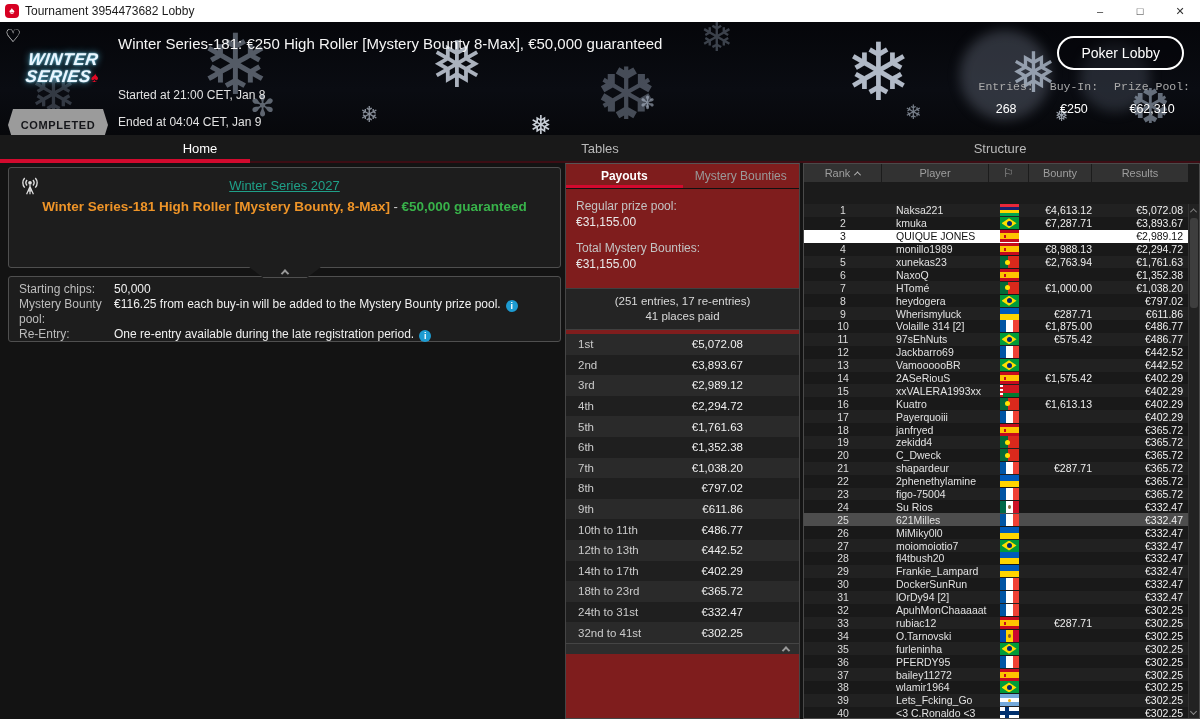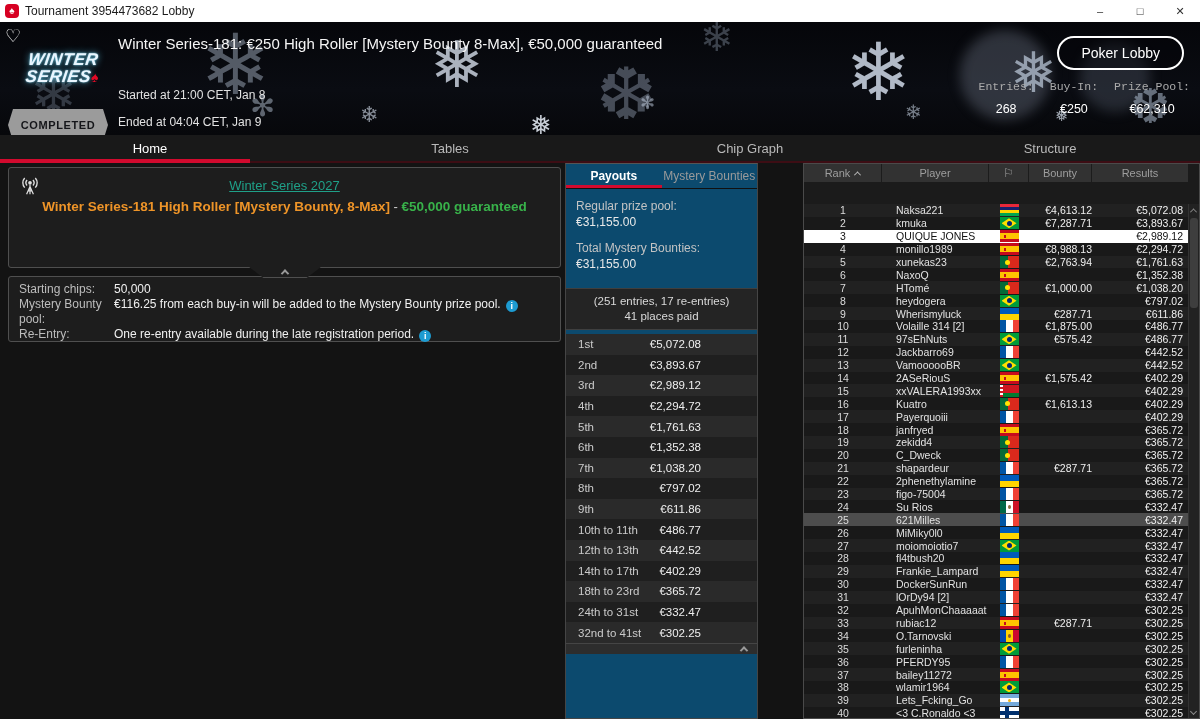--- a/index.html
+++ b/index.html
@@ -78,22 +78,22 @@
   .detail-row { display:flex; font-size:12px; line-height:15px; }
   .detail-row .dl { width:95px; flex:none; color:#bdbdbd; }
   .detail-row .dv { color:#f0f0f0; }
   .info-icon { display:inline-block; width:12px; height:12px; margin-left:5px;
             background:#1d9bd1; border-radius:50%; color:#fff; font-size:9px;
             line-height:12px; text-align:center; font-weight:bold; cursor:pointer;
             vertical-align:-1px; }
   .info-icon::before { content:"i"; }
 
   
-  .payouts-panel { position:absolute; left:565px; top:0; width:193px; height:556px;
-            background:#0c4a6e; border:1px solid #454545; border-top-color:#555; }
+  .payouts-panel { position:absolute; left:565px; top:0; width:235px; height:556px;
+            background:#7f1d1d; border:1px solid #454545; border-top-color:#555; }
   .pay-tabs { display:flex; height:25px; border-bottom:1px solid #111; }
   .pay-tab { flex:1; position:relative; display:flex; align-items:center; justify-content:center;
              font-size:12px; color:#9a9a9a; cursor:pointer; }
   .pay-tab.active { color:#fff; font-weight:bold; }
   .pay-tab.active::after { content:""; position:absolute; left:0; bottom:0; width:100%;
              height:3px; background:#d20a2e; }
   .pools { padding:9px 10px 4px 10px; }
   .pool { margin-bottom:10px; font-size:12px; line-height:16px; }
   .pool .pl-label { color:#c3c3c3; }
   .pool .pl-value { color:#e9e9e9; }
@@ -236,21 +236,20 @@
     <div class="stat">
       <span class="lbl">Prize Pool:</span>
       <span class="val">€62,310</span>
     </div>
   </div>
 </div>
 
 <div class="tabbar">
   <div class="main-tab active">Home</div>
   <div class="main-tab">Tables</div>
-  <div class="main-tab">Chip Graph</div>
   <div class="main-tab">Structure</div>
   <div class="tab-underline"></div>
 </div>
 
 <div class="content">
 
   <div class="panelA">
     <span class="antenna">
       <svg width="22" height="22" viewBox="0 0 24 24" fill="none">
         <circle cx="12" cy="8.5" r="2" fill="#e0e0e0"></circle>

